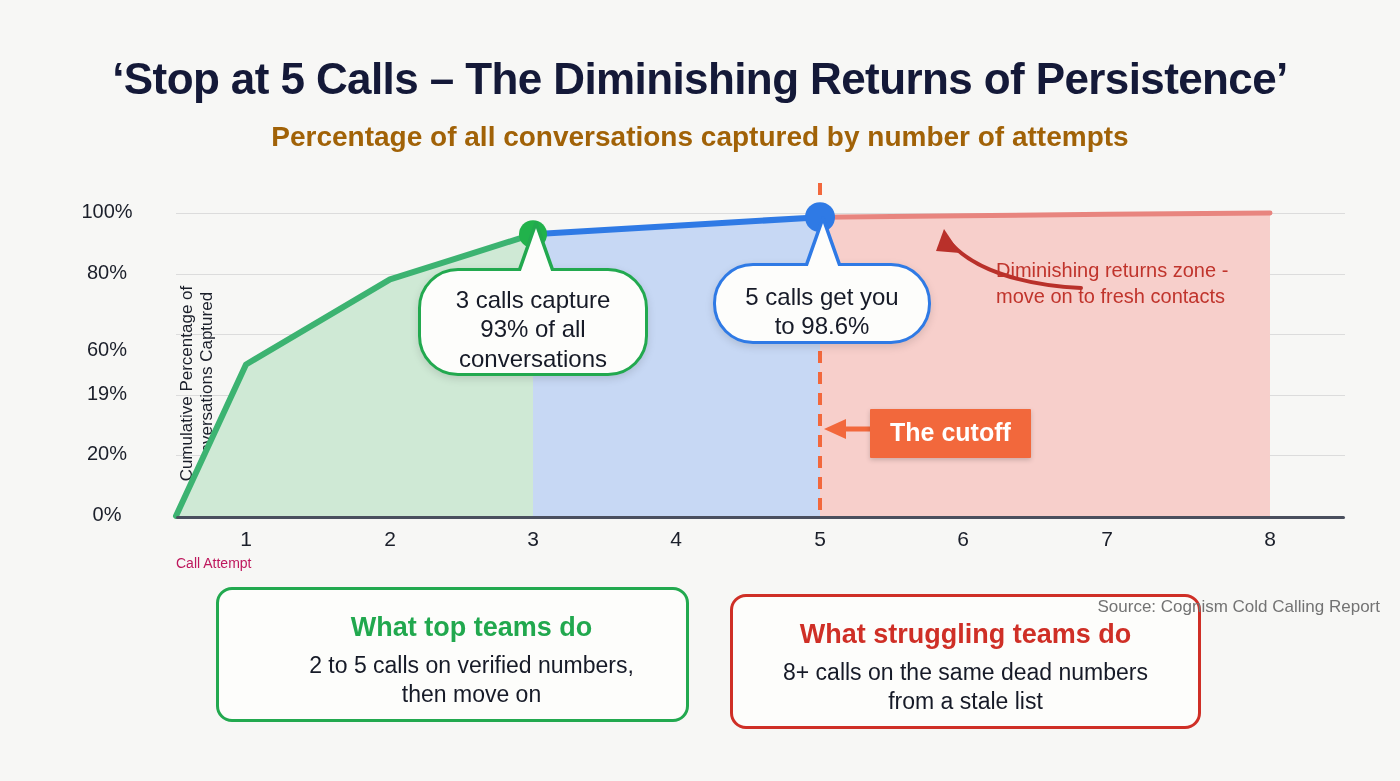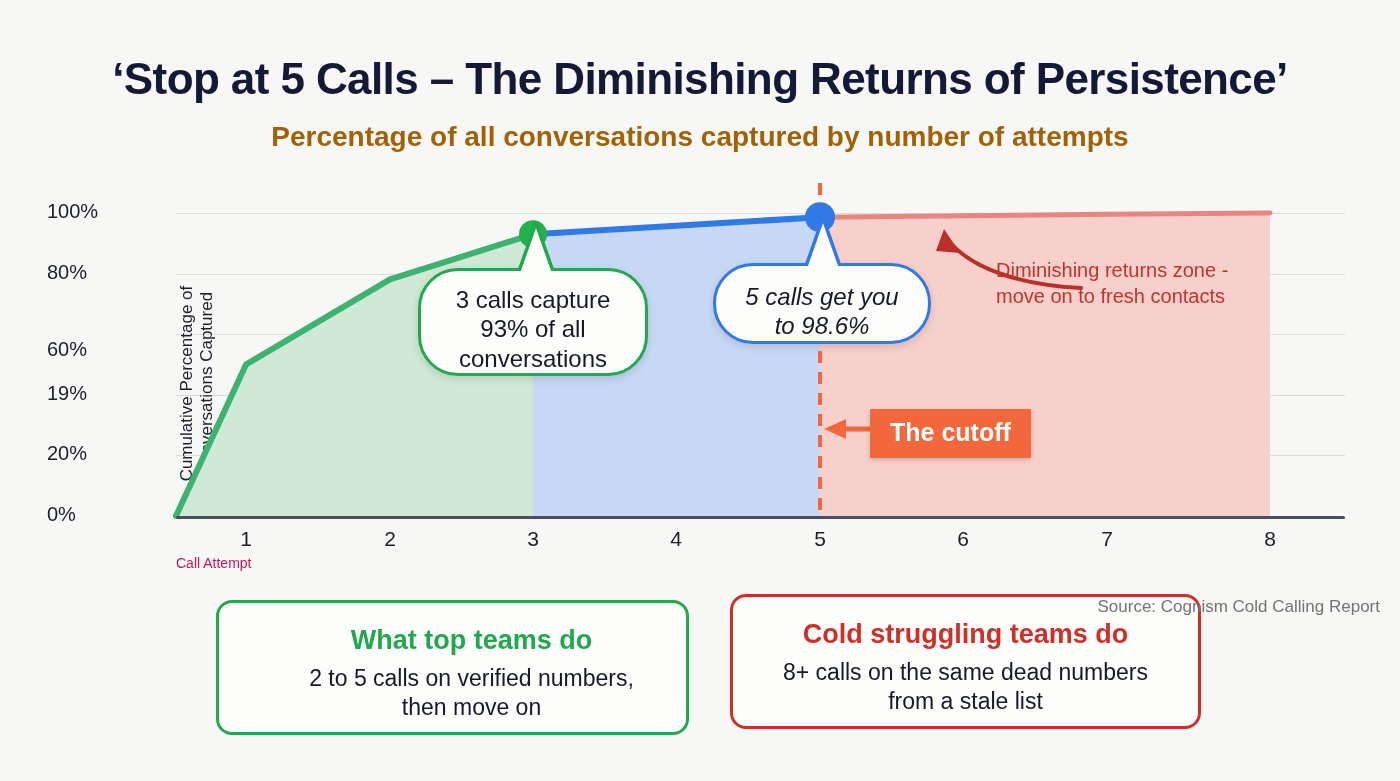--- a/index.html
+++ b/index.html
@@ -30,21 +30,21 @@
   .axis-x{position:absolute;left:0;top:303px;width:1169px;height:3px;background:#4a4f5e;border-radius:2px;}
   .ylabel{
     position:absolute;
     width:303px;left:-131px;top:151px;
     transform:rotate(-90deg);
     transform-origin:center center;
     text-align:center;
     font-size:17px;color:#1b1f2a;line-height:1.15;
   }
   .ytick{
-    position:absolute;right:1178px;width:120px;text-align:left;
+    position:absolute;right:1178px;width:120px;text-align:center;
     font-size:20px;color:#1b1f2a;
   }
   .xtick{
     position:absolute;top:314px;width:80px;margin-left:-40px;text-align:center;
     font-size:21px;color:#1b1f2a;
   }
   .xlabel{
     position:absolute;top:342px;left:0;width:1169px;text-align:left;
     font-size:14px;color:#be185d;
   }
@@ -181,43 +181,43 @@
   <div class="callout green" style="left:418px;top:268px;width:230px;height:108px;">
     <svg width="226" height="30" viewBox="0 0 226 30" style="position:absolute;left:-1px;top:-26px;overflow:visible;">
       <path d="M 98,29 L 116,-22 L 134,29 Z" fill="#fdfdfb" stroke="#22a94f" stroke-width="3.5" stroke-linejoin="round"></path>
       <rect x="94" y="26" width="44" height="8" fill="#fdfdfb"></rect>
     </svg>
     <div>3 calls capture</div>
     <div>93% of all</div>
     <div>conversations</div>
   </div>
 
-  <div class="callout blue" style="left:713px;top:263px;width:218px;height:81px;padding-top:16px;font-style:italic;">
+  <div class="callout blue" style="left:713px;top:263px;width:218px;height:81px;padding-top:16px;">
     <svg width="214" height="30" viewBox="0 0 214 30" style="position:absolute;left:-1px;top:-26px;overflow:visible;">
       <path d="M 90,29 L 108,-22 L 126,29 Z" fill="#fdfdfb" stroke="#2f7ae5" stroke-width="3.5" stroke-linejoin="round"></path>
       <rect x="86" y="26" width="44" height="8" fill="#fdfdfb"></rect>
     </svg>
     <div>5 calls get you</div>
     <div>to 98.6%</div>
   </div>
 
   <div class="annot" style="left:996px;top:257px;width:290px;">
     <div>Diminishing returns zone -</div>
     <div>move on to fresh contacts</div>
   </div>
 
   <div class="cutoff-badge" style="left:870px;top:409px;">The cutoff</div>
 
-  <div class="card green" style="left:216px;top:600px;width:473px;height:135px;padding-left:38px;">
+  <div class="card green" style="left:216px;top:587px;width:473px;height:135px;padding-left:38px;">
     <div class="card-title">What top teams do</div>
     <div class="card-body">2 to 5 calls on verified numbers,</div>
     <div class="card-body">then move on</div>
   </div>
 
   <div class="card red" style="left:730px;top:594px;width:471px;height:135px;">
-    <div class="card-title">Cold struggling teams do</div>
+    <div class="card-title">What struggling teams do</div>
     <div class="card-body">8+ calls on the same dead numbers</div>
     <div class="card-body">from a stale list</div>
   </div>
 
   <div class="source">Source: Cognism Cold Calling Report</div>
 
 </div>
 
 </body></html>

